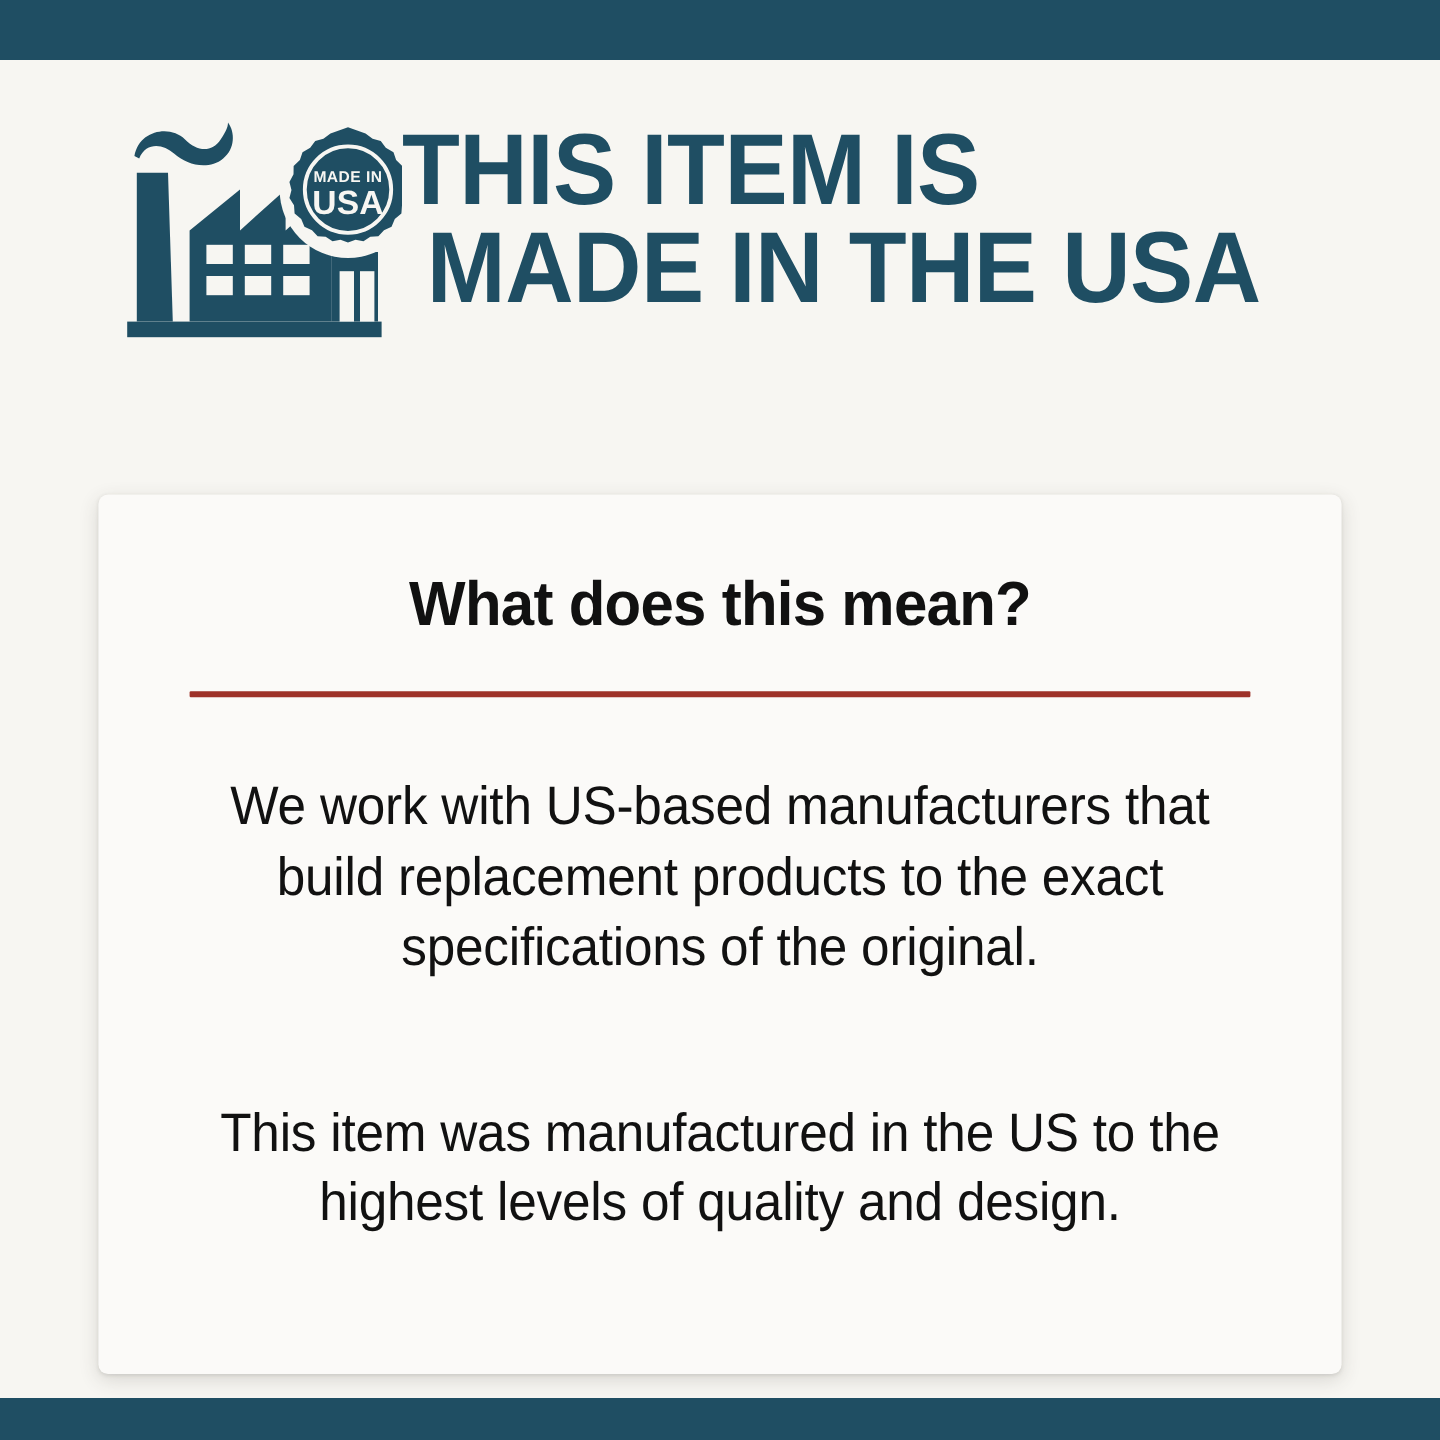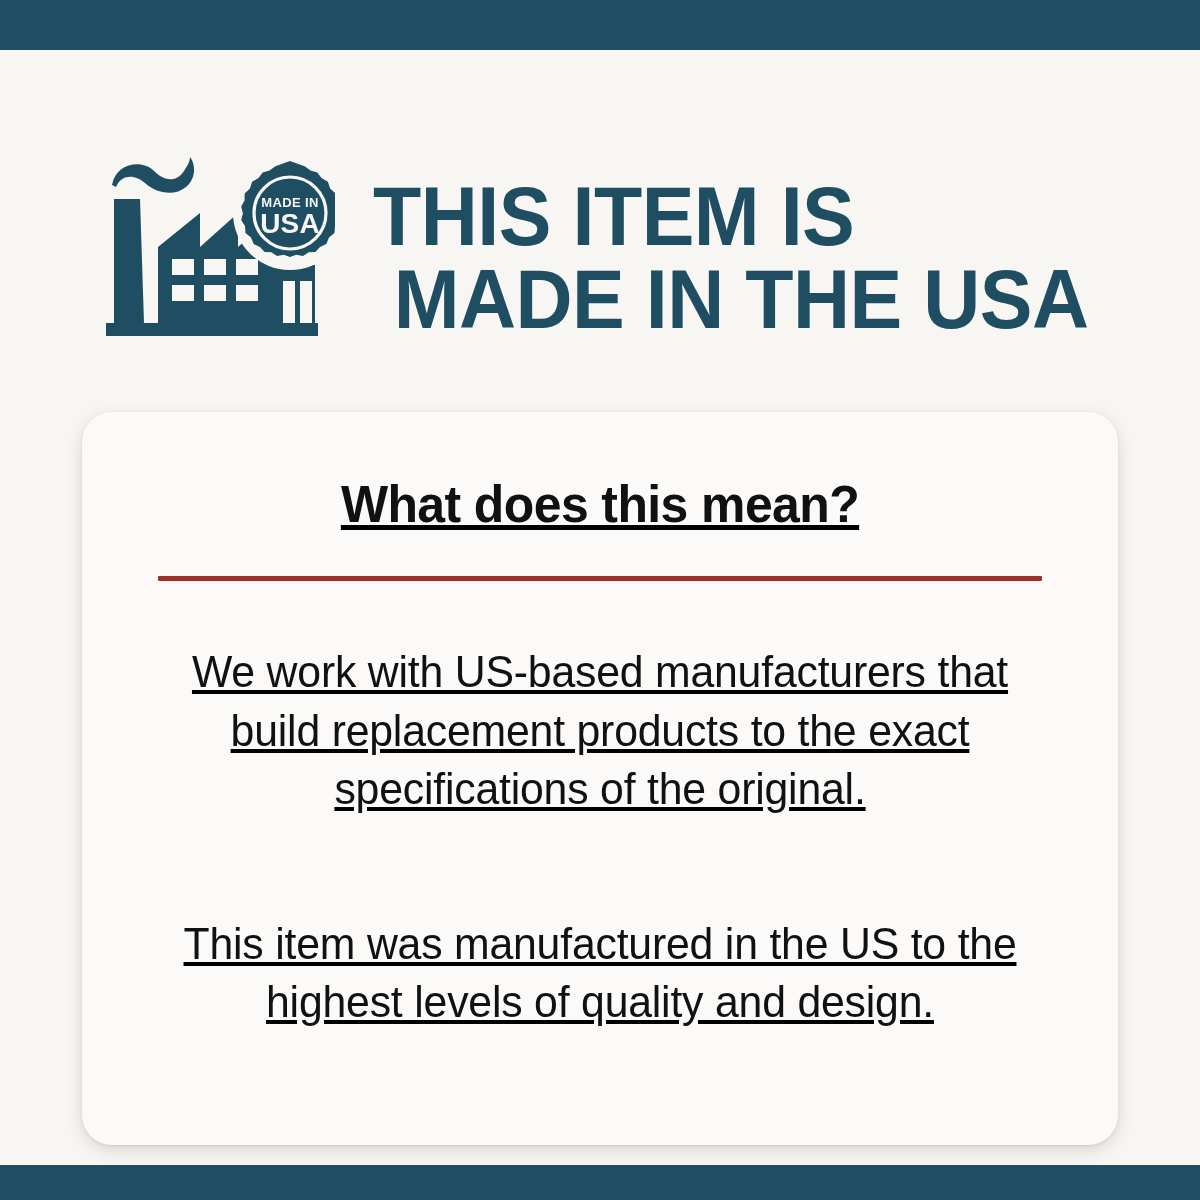--- a/index.html
+++ b/index.html
@@ -36,22 +36,21 @@
   }
 
   
   .banner {
     position: absolute;
     top: 50px;
     left: 100px;
     width: 1060px;
     height: 240px;
     display: flex;
-    align-items: flex-end;
-    gap: 38px;
+    align-items: flex-start;
   }
   .brand-mark {
     width: 235px;
     height: 185px;
     flex: 0 0 auto;
     position: relative;
   }
   .brand-mark svg { display: block; width: 100%; height: 100%; }
 
   .headline {
@@ -69,26 +68,25 @@
   .headline .hl-line-2 { padding-left: 22px; }
 
   
   .card {
     position: absolute;
     top: 362px;
     left: 82px;
     width: 1036px;
     height: 733px;
     background: #fbfaf8;
-    border-radius: 30px;
+    border-radius: 8px;
     box-shadow: 0 5px 16px rgba(60,55,50,0.16),
                 0 1px 3px rgba(60,55,50,0.10);
     box-sizing: border-box;
     padding: 62px 60px 0 60px;
-    text-decoration: underline;
   }
 
   .card-title {
     text-align: center;
     color: #111111;
     font-size: 52px;
     font-weight: 700;
     letter-spacing: -0.6px;
     margin: 0;
     transform: scaleX(0.96);

